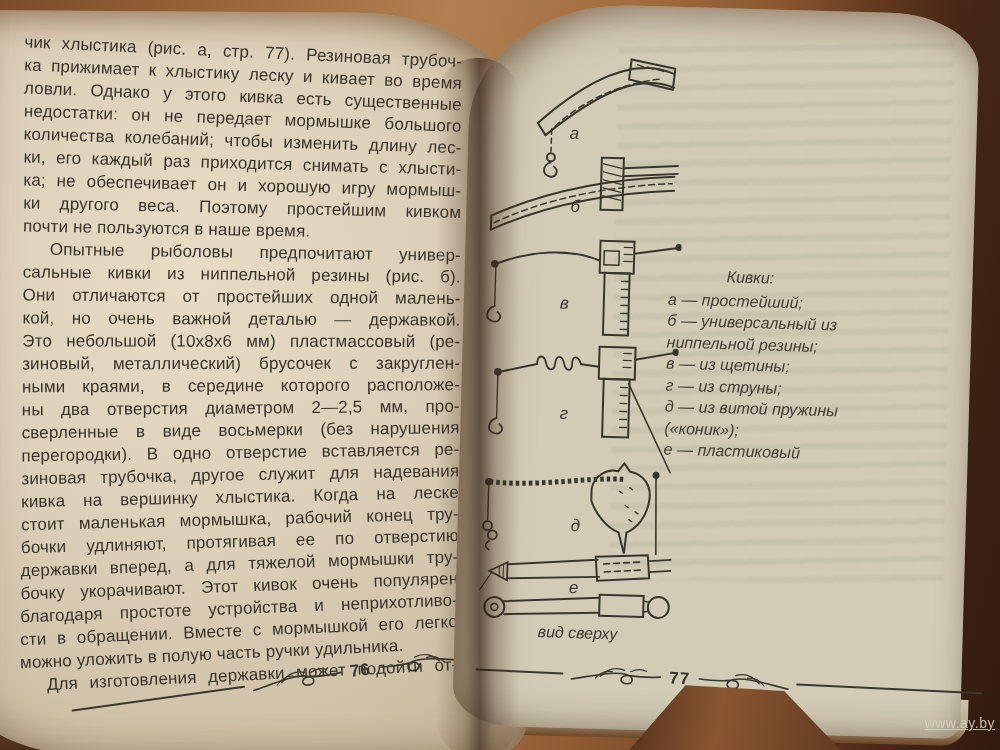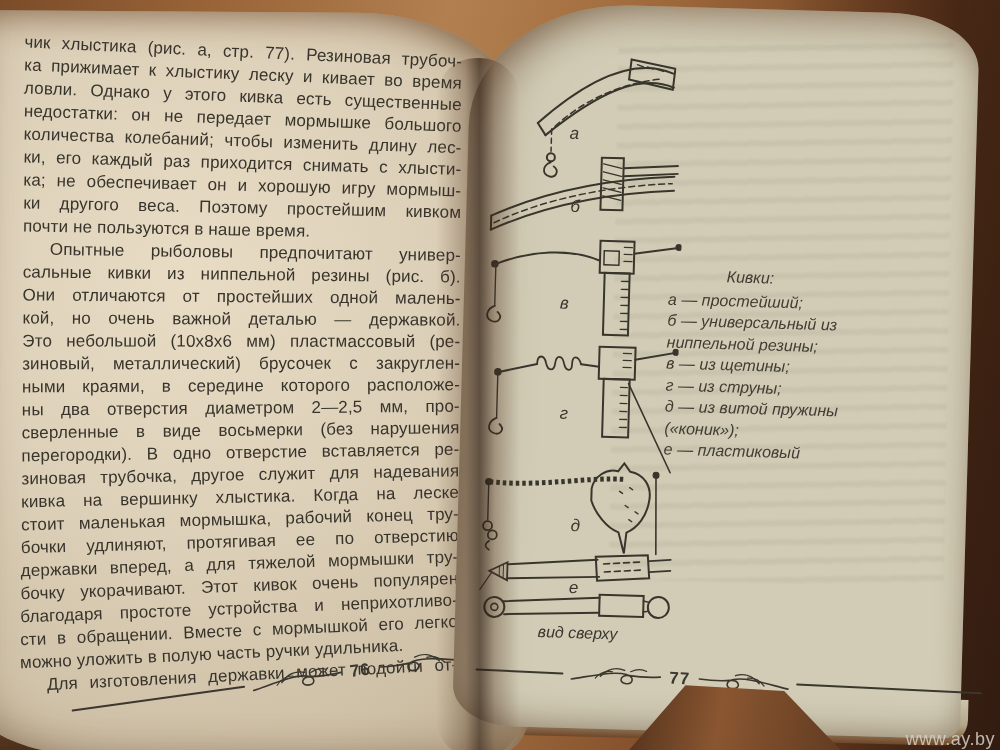--- a/index.html
+++ b/index.html
@@ -51,22 +51,22 @@
   .fig{position:absolute;z-index:2;}
   .figlabel{position:absolute;z-index:2;font-style:italic;font-size:17px;color:#3a362e;}
   .legend{position:absolute;left:204px;top:258px;width:210px;z-index:2;
      font-style:italic;font-size:16px;line-height:21.5px;color:#413c33;}
   .legend-title{padding-left:58px;margin-bottom:2px;}
   .caption{position:absolute;left:48px;top:620px;width:150px;text-align:center;z-index:2;
      font-style:italic;font-size:16px;color:#3a362e;}
   .ghost{position:absolute;left:150px;top:28px;width:335px;height:545px;z-index:1;
      background:repeating-linear-gradient(178deg, rgba(0,0,0,0) 0px, rgba(0,0,0,0) 13px, rgba(115,118,98,0.10) 13px, rgba(115,118,98,0.10) 19px);
      filter:blur(1.3px);transform:rotate(-0.5deg);}
-  .watermark{position:absolute;right:5px;bottom:0;z-index:6;
-     font-size:18px;color:rgba(215,210,200,0.85);letter-spacing:0.5px;}
+  .watermark{position:absolute;right:5px;bottom:19px;z-index:6;
+     font-size:14px;color:rgba(215,210,200,0.85);letter-spacing:0.5px;text-decoration:underline;}
   svg{display:block;}
   svg *{vector-effect:non-scaling-stroke;}
 </style>
 </head>
 <body>
 
 <div class="stage">
 
   <div class="under-pages"></div>
 

